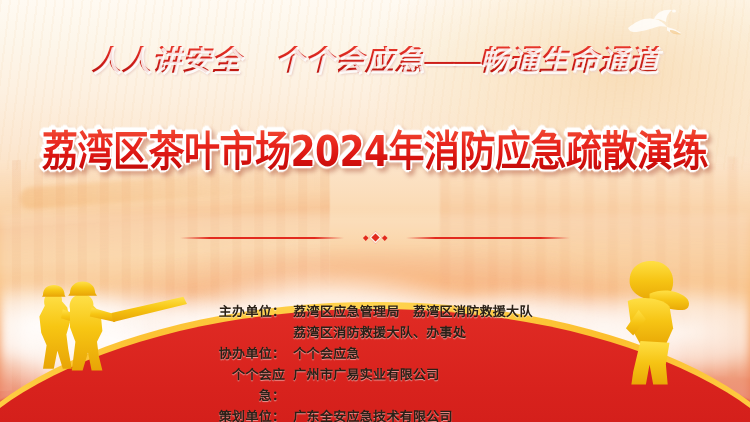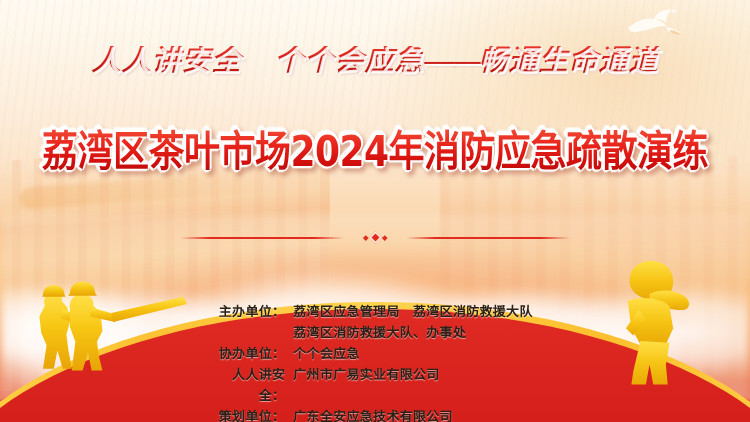--- a/index.html
+++ b/index.html
@@ -383,21 +383,21 @@
       </div>
       <div class="orgrow cont">
         <span class="orglabel">主办单位：</span>
         <span class="orgval">荔湾区消防救援大队、办事处</span>
       </div>
       <div class="orgrow">
         <span class="orglabel">协办单位：</span>
         <span class="orgval">个个会应急</span>
       </div>
       <div class="orgrow">
-        <span class="orglabel">人人讲安全：</span>
+        <span class="orglabel">个个会应急：</span>
         <span class="orgval">广州市广易实业有限公司</span>
       </div>
       <div class="orgrow">
         <span class="orglabel">策划单位：</span>
         <span class="orgval">广东全安应急技术有限公司</span>
       </div>
     </div>
 
     <div class="place">
       <div>广州·荔湾</div>

